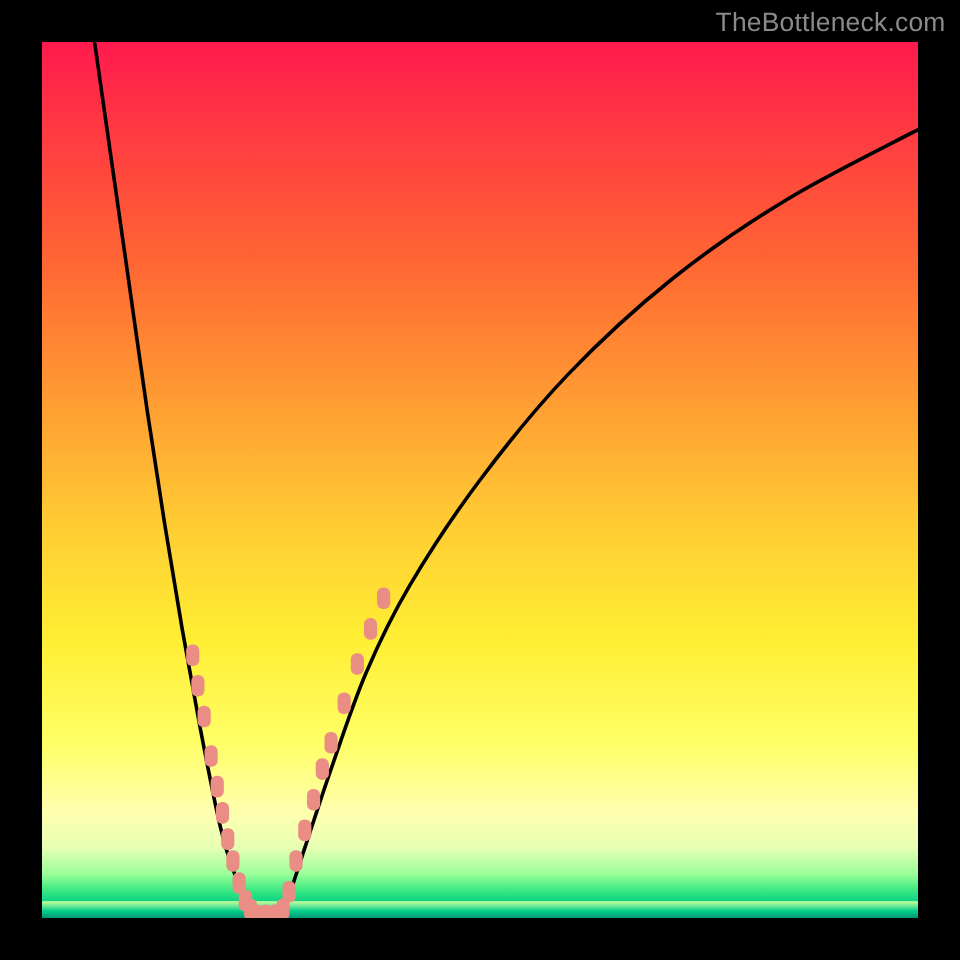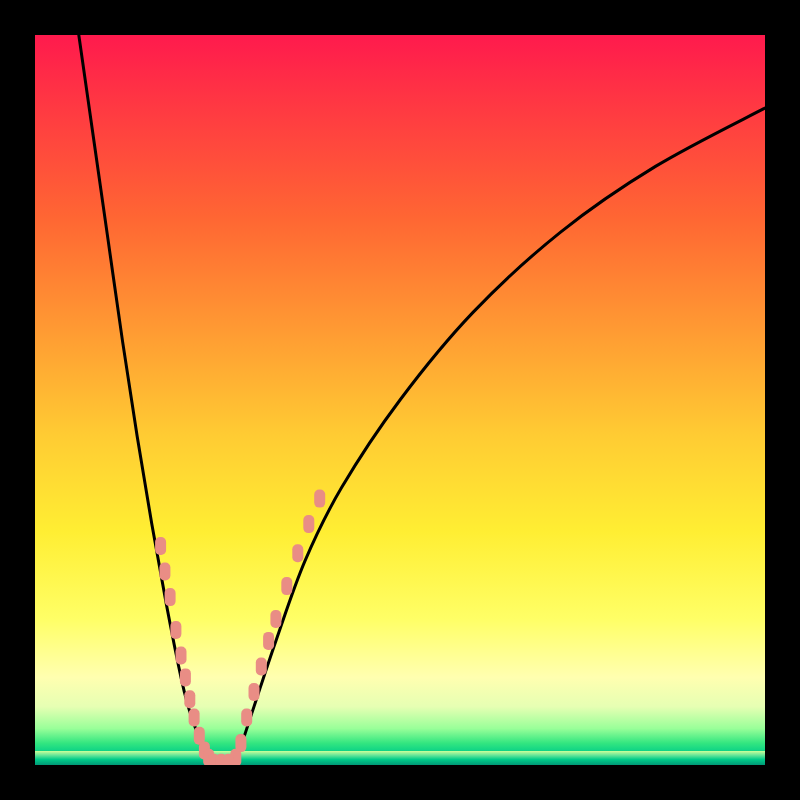--- a/index.html
+++ b/index.html
@@ -103,13 +103,14 @@
           <rect x="246.3" y="542.1" width="11" height="18" rx="5" ry="5" fill="#e98d85"></rect>
           <rect x="257.3" y="509.3" width="11" height="18" rx="5" ry="5" fill="#e98d85"></rect>
           <rect x="268.3" y="480.1" width="11" height="18" rx="5" ry="5" fill="#e98d85"></rect>
           <rect x="279.2" y="454.6" width="11" height="18" rx="5" ry="5" fill="#e98d85"></rect>
           <rect x="173.3" y="718.8" width="11" height="18" rx="5" ry="5" fill="#e98d85"></rect>
           <rect x="180.7" y="718.8" width="11" height="18" rx="5" ry="5" fill="#e98d85"></rect>
           <rect x="188.0" y="718.8" width="11" height="18" rx="5" ry="5" fill="#e98d85"></rect>
         </g>
     </svg>
   </div>
+  <div class="watermark">TheBottleneck.com</div>
 </div>
 
 </body></html>

